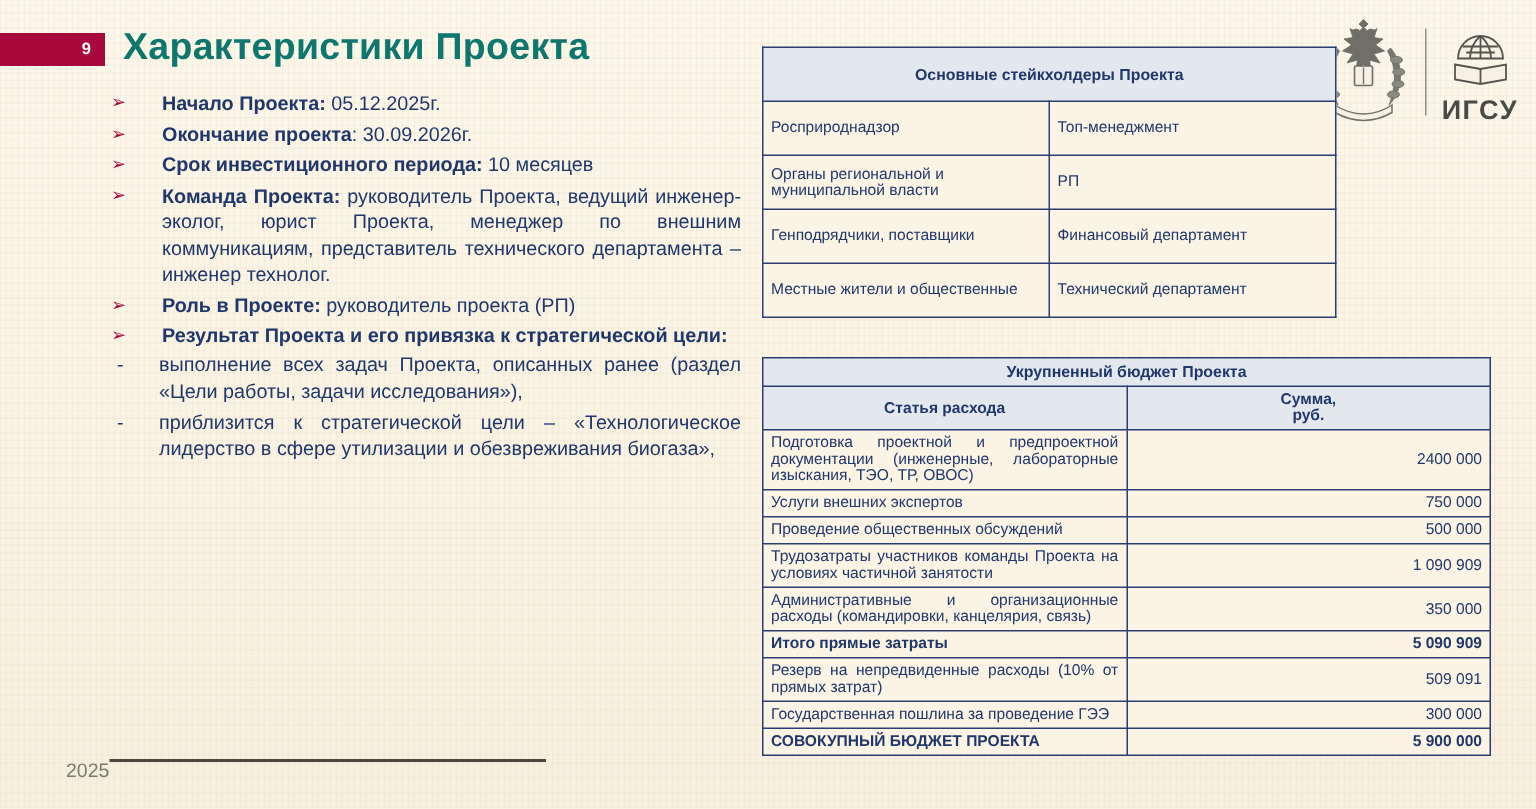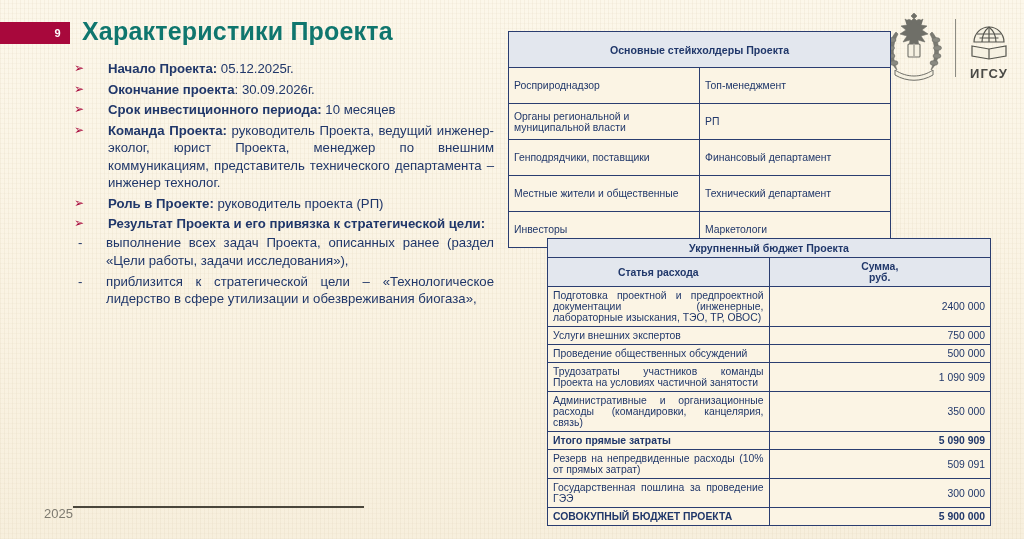--- a/index.html
+++ b/index.html
@@ -78,21 +78,21 @@
   }
   .logo-ranepa { width: 62px; height: 72px; }
   .logo-igsu {
     display: flex;
     flex-direction: column;
     align-items: center;
     gap: 2px;
   }
   .logo-igsu svg { width: 46px; height: 48px; }
   .logo-igsu .igsu-text {
-    font-size: 13px;
+    font-size: 18px;
     font-weight: bold;
     color: #4a4a46;
     letter-spacing: 1px;
   }
 
   
   .content-left {
     position: absolute;
     left: 74px;
     top: 60px;
@@ -195,22 +195,21 @@
   }
   .table-stakeholders td.cell-ext { width: 250px; }
   .table-stakeholders td.cell-int { width: 133px; }
   .table-stakeholders tbody td { height: 36px; }
 
   
   .table-budget {
     position: absolute;
     left: 508px;
     top: 238px;
-    width: 444px;
-    margin-left: 39px;
+    width: 486px;
   }
   .table-budget td.cell-item { width: 397px; text-align: justify; text-justify: inter-word; }
   .table-budget td.cell-sum  { width: 89px; text-align: right; }
   .table-budget tr.total-row td { font-weight: bold; }
   .table-budget .amount-head { text-align: center !important; }
 </style>
 </head>
 <body>
 
 <div class="slide"></div>
@@ -322,24 +321,20 @@
       <td class="cell-int">РП</td>
     </tr>
     <tr>
       <td class="cell-ext">Генподрядчики, поставщики</td>
       <td class="cell-int">Финансовый департамент</td>
     </tr>
     <tr>
       <td class="cell-ext">Местные жители и общественные</td>
       <td class="cell-int">Технический департамент</td>
     </tr>
-    <tr>
-      <td class="cell-ext">Инвесторы</td>
-      <td class="cell-int">Маркетологи</td>
-    </tr>
   </tbody>
 </table>
 
 <table class="slide-table table-budget">
   <tbody>
     <tr>
       <td class="th-title" colspan="2">Укрупненный бюджет Проекта</td>
     </tr>
     <tr>
       <td class="th-sub cell-item">Статья расхода</td>

